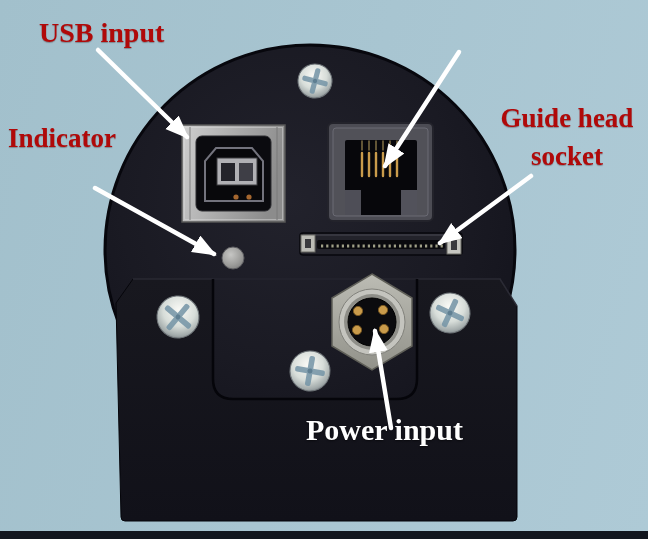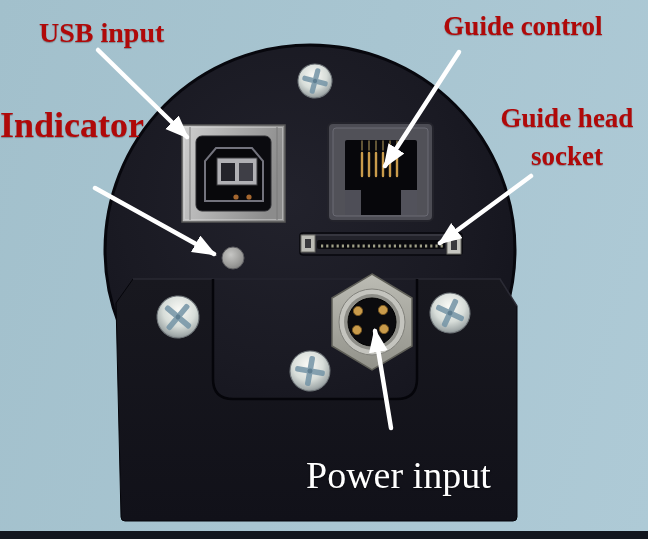--- a/index.html
+++ b/index.html
@@ -13,24 +13,24 @@
   .scene svg{position:absolute;left:0;top:0;z-index:1;}
   .label{
     position:absolute;z-index:2;
     font-weight:bold;
     color:var(--label-red,#b00909);
     text-shadow:0 1px 1px rgba(40,0,0,.3);
     white-space:nowrap;
   }
   .label .ln{display:block;}
   #lbl-usb{left:39px;top:17px;font-size:28px;}
-  #lbl-ind{left:0px;top:110px;width:124px;text-align:center;font-size:36px;line-height:30px;}
+  #lbl-ind{left:0px;top:123px;width:124px;text-align:center;font-size:27px;line-height:30px;}
   #lbl-gc{left:421px;top:9px;width:204px;text-align:center;font-size:27px;line-height:34px;}
   #lbl-gh{left:478px;top:99px;width:178px;text-align:center;font-size:27px;line-height:38px;}
-  #lbl-pw{left:306px;top:453px;font-size:38px;font-weight:normal;
+  #lbl-pw{left:306px;top:413px;font-size:30px;font-weight:bold;
           color:var(--label-white,#ffffff);text-shadow:0 1px 2px rgba(0,0,0,.5);}
 </style>
 </head>
 <body>
 
 <div class="scene">
 
   <svg width="648" height="539" viewBox="0 0 648 539">
     <defs>
       <radialGradient id="bodyGrad" cx="45%" cy="38%" r="75%">
@@ -179,21 +179,20 @@
     </g>
   </svg>
 
   <div class="label" id="lbl-usb">USB input</div>
 
   <div class="label" id="lbl-ind">
     <span class="ln">Indicator</span>
   </div>
 
   <div class="label" id="lbl-gc">
-    <span class="ln">Guide control</span>
   </div>
 
   <div class="label" id="lbl-gh">
     <span class="ln">Guide head</span>
     <span class="ln">socket</span>
   </div>
 
   <div class="label" id="lbl-pw">Power input</div>
 
 </div>

